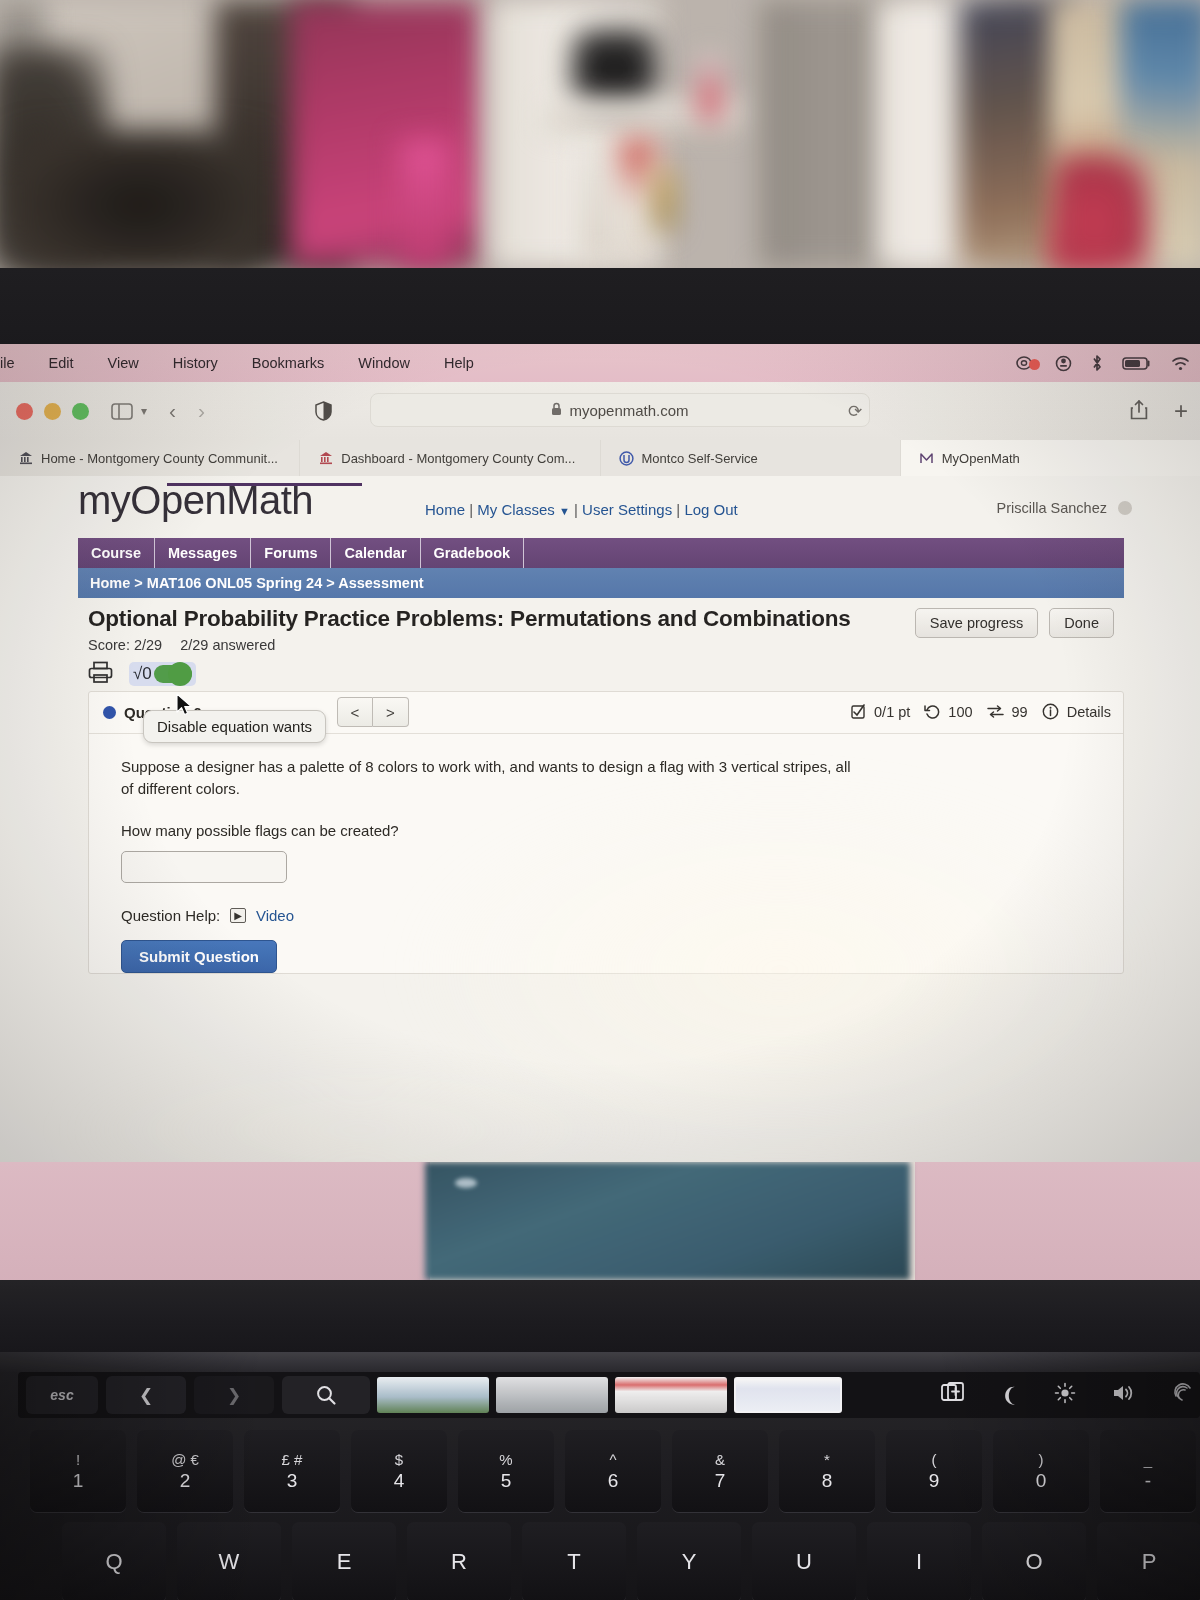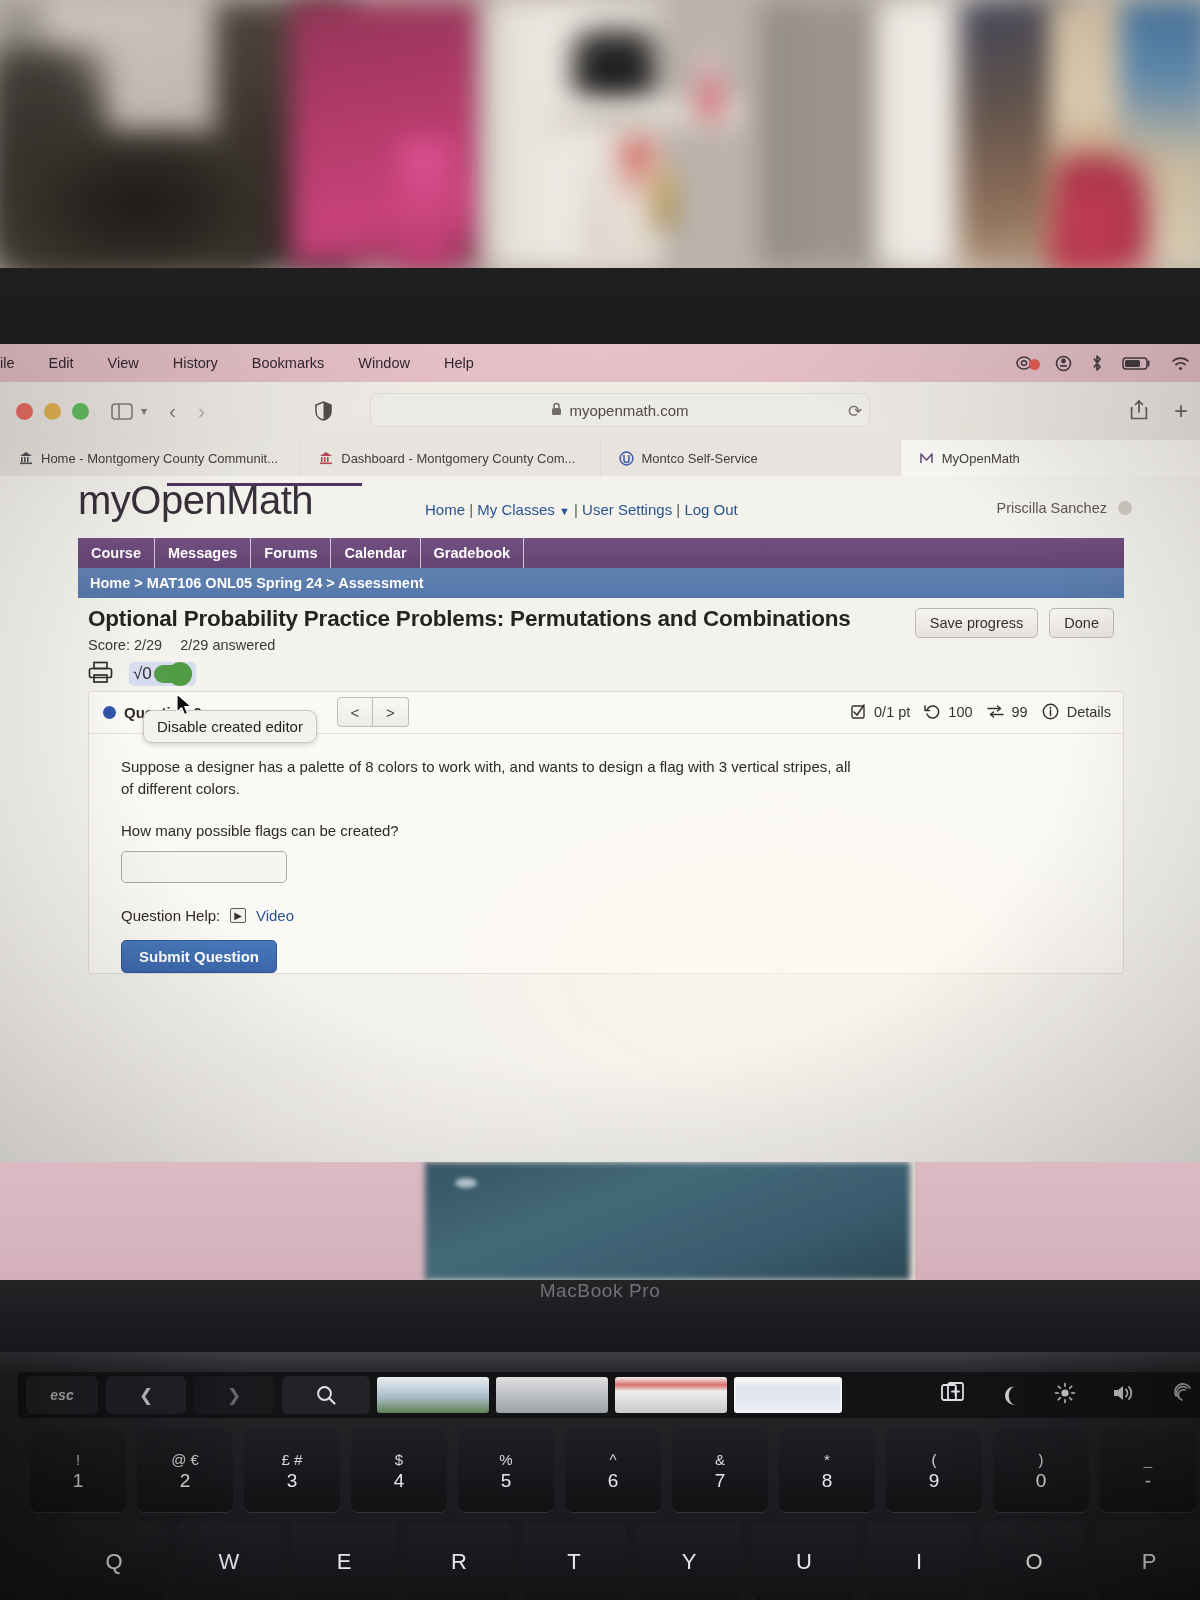--- a/index.html
+++ b/index.html
@@ -541,39 +541,38 @@
             <span class="vbox">▶</span>
             <span class="vlink">Video</span>
           </div>
         </div>
         <div class="q-submit">Submit Question</div>
       </div>
 
     </div>
   </div>
 
-  <div class="tooltip">Disable created editor</div>
+  <div class="tooltip">Disable equation wants</div>
   <div class="cursor-arrow">
     <svg width="18" height="25" viewBox="0 0 18 25">
       <path d="M1 1 L1 19 L5.6 14.6 L8.6 21.6 L11.6 20.2 L8.7 13.6 L15 13.4 Z" fill="#111" stroke="#fff" stroke-width="1.1" stroke-linejoin="round"></path>
     </svg>
   </div>
 
   <div class="glare glare1"></div>
   <div class="glare glare2"></div>
   <div class="screen-vig"></div>
 
   <div class="lower">
     <div class="desk-pink-l"></div>
     <div class="desk-pink-r"></div>
     <div class="chair"></div>
     <div class="chair-hl"></div>
     <div class="bezel-bottom"></div>
   </div>
-  <div class="mbp-label">MacBook Pro</div>
 
   <div class="keyboard">
     <div class="deck-edge"></div>
 
     <div class="touchbar">
       <div class="tb-key tb-esc">esc</div>
       <div class="tb-key tb-ar">❮</div>
       <div class="tb-key tb-ar" style="opacity:.45">❯</div>
       <div class="tb-key tb-se">
         <svg width="22" height="22" viewBox="0 0 22 22">

